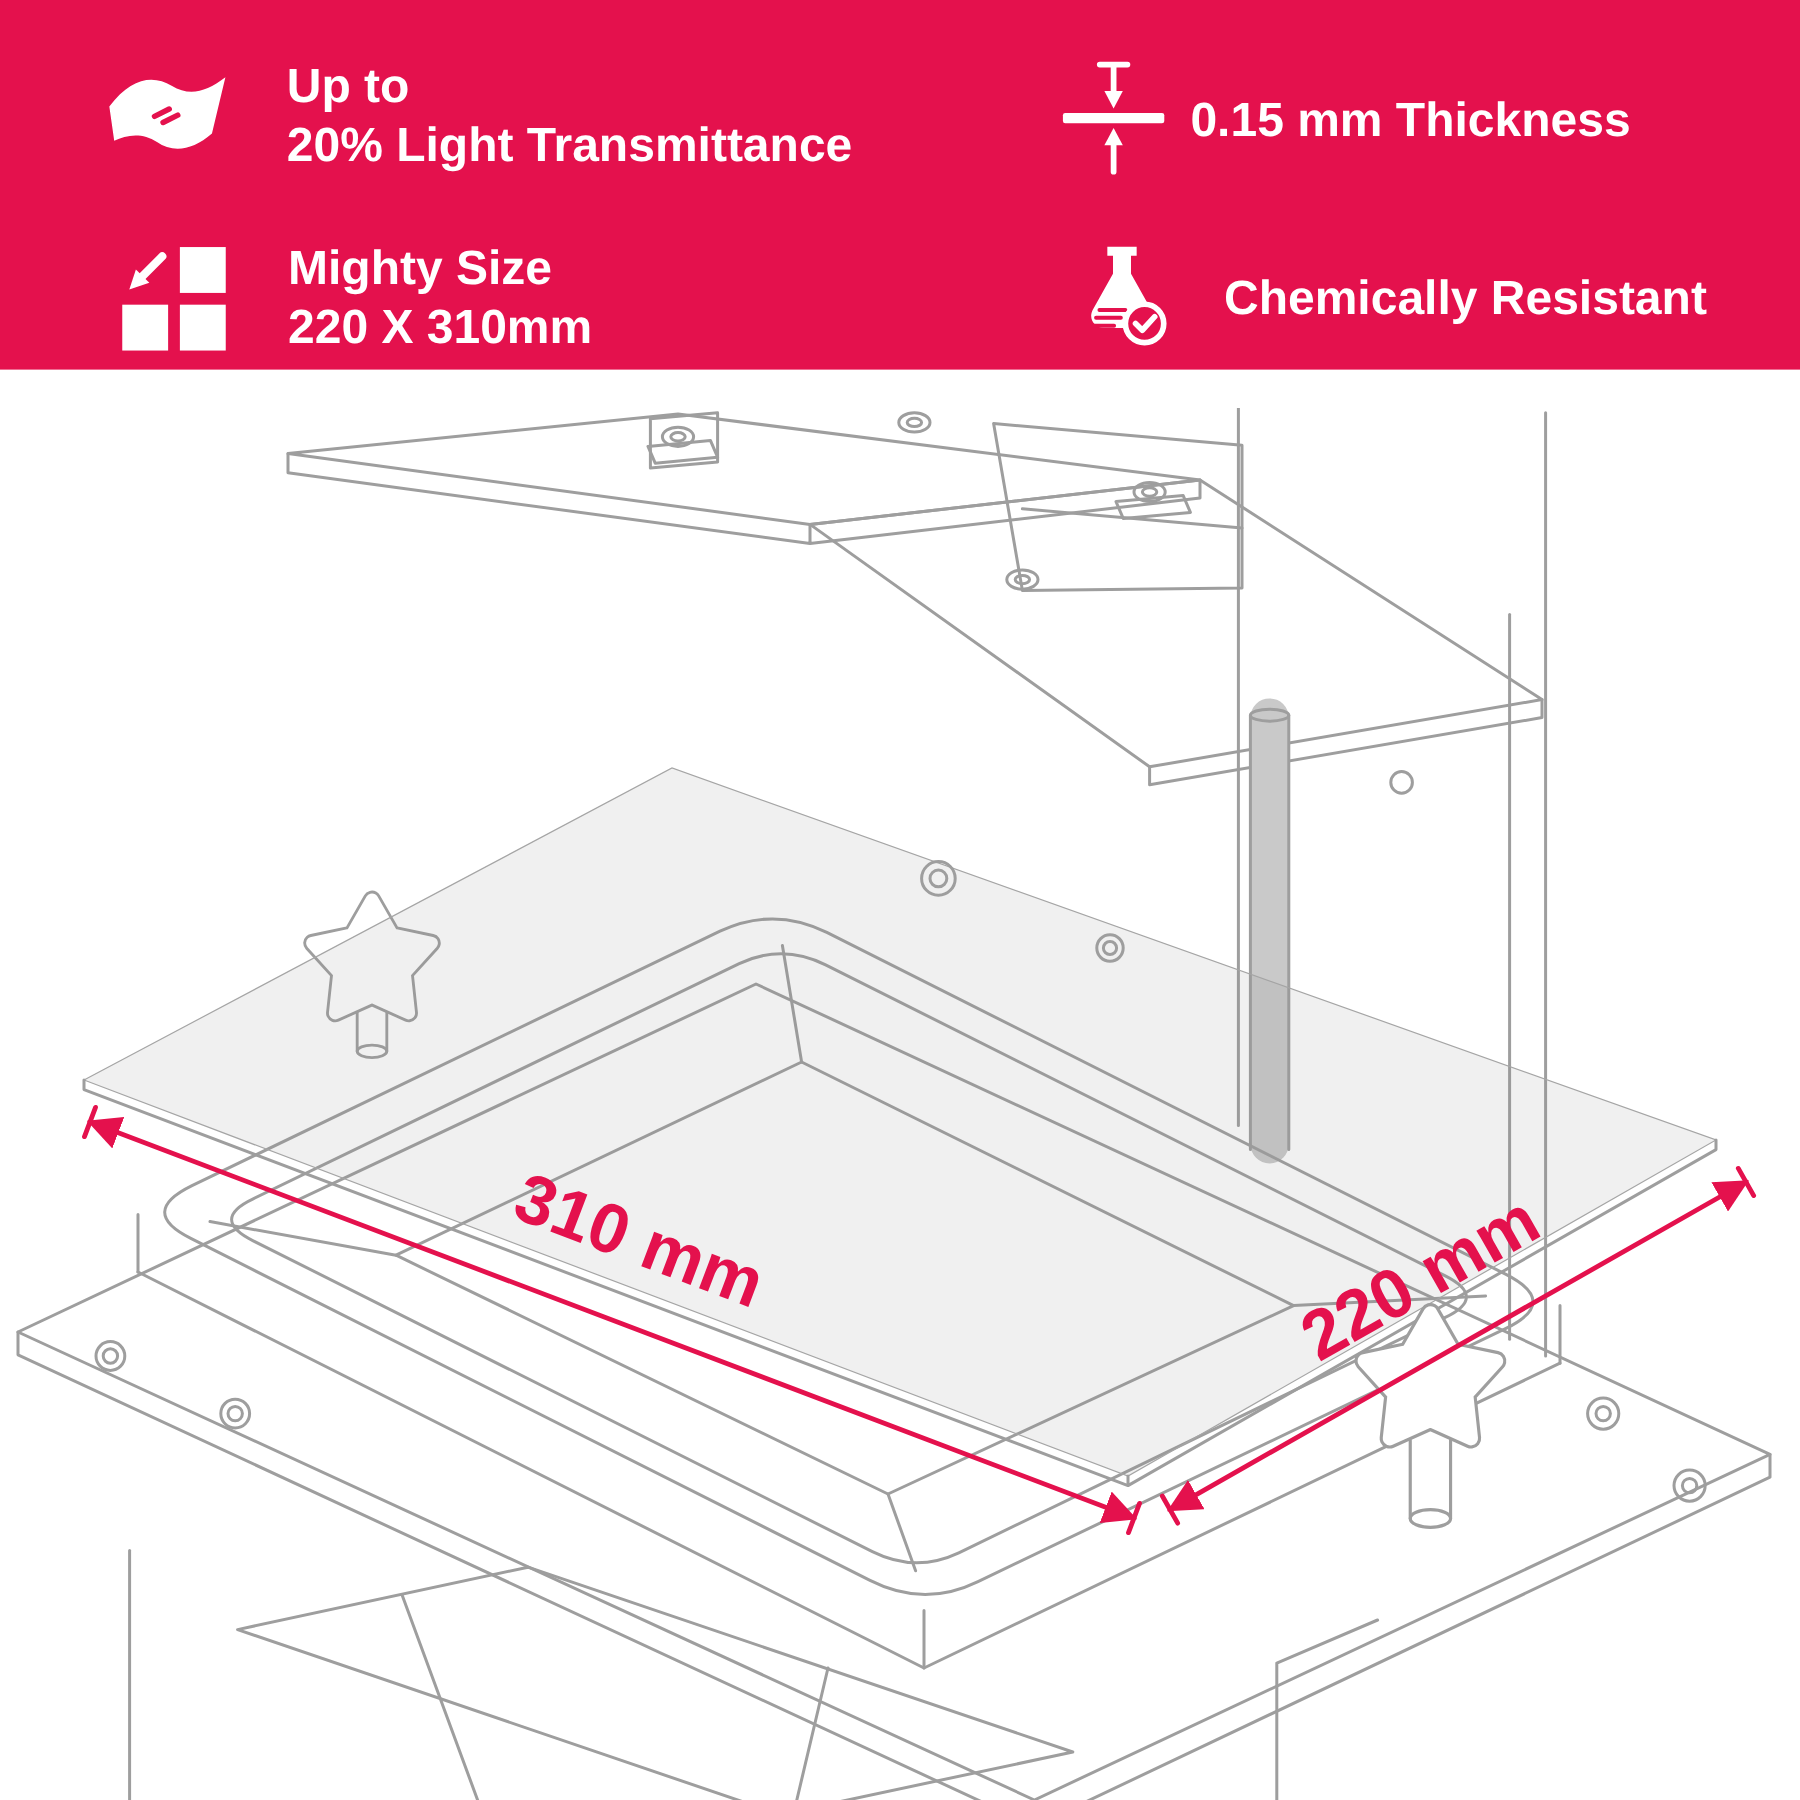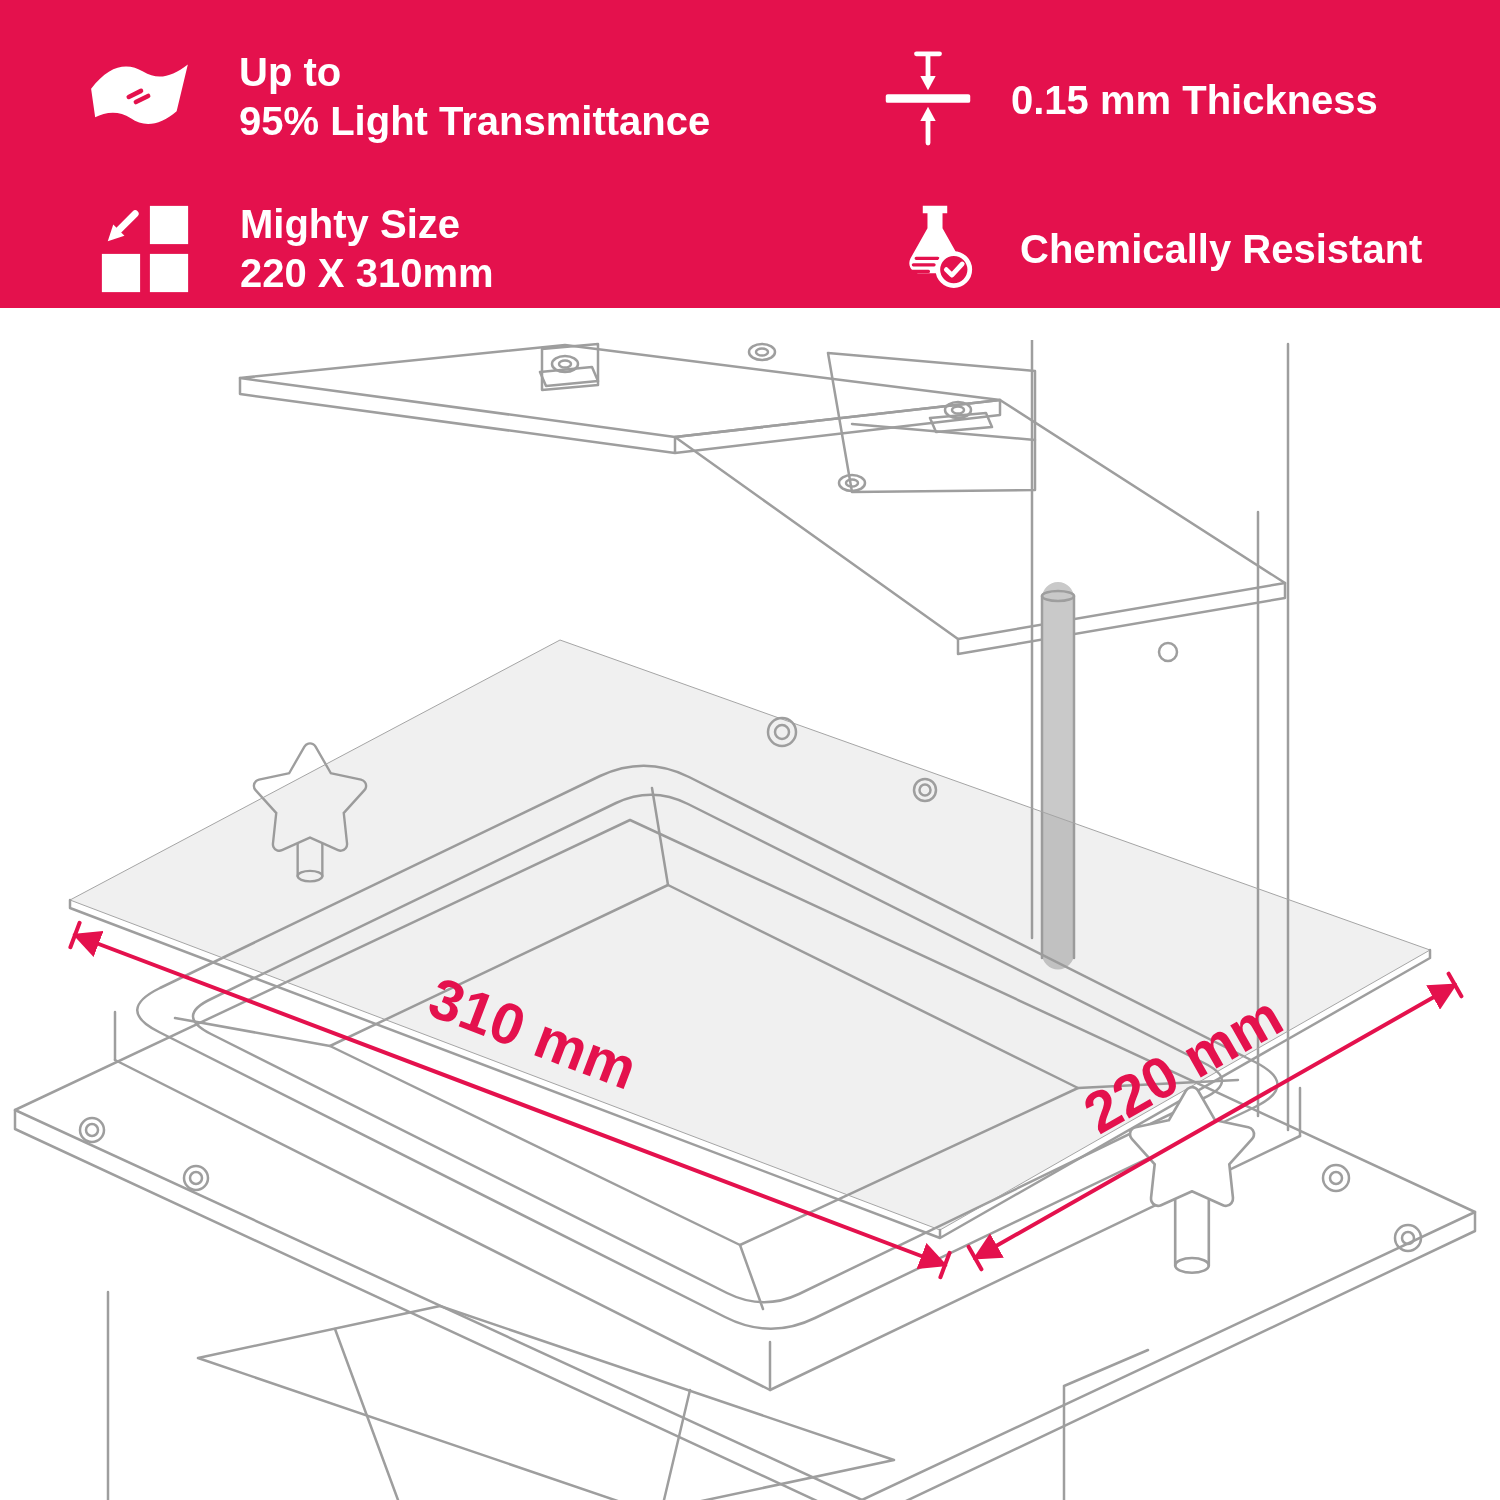--- a/index.html
+++ b/index.html
@@ -5,21 +5,21 @@
   html,body{margin:0;padding:0;background:#fff;}
   .page{position:relative;width:1500px;height:1500px;background:#fff;overflow:hidden;
         font-family:"Liberation Sans",sans-serif;}
   
   .banner{position:absolute;left:0;top:0;width:1500px;height:308px;background:var(--accent);}
   .feat{position:absolute;display:flex;color:#fff;}
   .feat .icon-box{flex:0 0 auto;}
   .feat-text{font-weight:bold;font-size:40px;line-height:49px;white-space:nowrap;}
   .f1{left:85px;top:48px;gap:42px;}
   .f2{left:96px;top:200px;gap:46px;}
-  .f3{left:880px;top:48px;gap:35px;align-items:center;}
+  .f3{left:880px;top:48px;gap:16px;align-items:center;}
   .f4{left:888px;top:196px;gap:38px;align-items:center;}
   
   .art{position:absolute;left:0;top:340px;width:1500px;height:1160px;}
   .la{stroke:var(--line);fill:none;stroke-width:2.5;stroke-linejoin:round;stroke-linecap:round;}
   .screw{stroke:#c9c9c9;stroke-width:32;stroke-dasharray:3.5 4.5;}
   .film{fill:rgba(140,140,140,0.13);stroke:#a5a5a5;}
   .knob-outer{fill:#fff;stroke:var(--line);stroke-width:16;stroke-linejoin:round;}
   .knob-inner{fill:#fff;stroke:#fff;stroke-width:11;stroke-linejoin:round;}
   .dim{stroke:var(--accent);stroke-width:4;fill:none;stroke-linecap:round;}
   .dimtext{fill:var(--accent);stroke:none;font-family:"Liberation Sans",sans-serif;
@@ -38,21 +38,21 @@
 
     <div class="feat f1">
       <div class="icon-box">
         <svg width="112" height="102" viewBox="0 0 110 100">
           <path class="wfill" d="M6,40 C24,16 42,14 57,23 C72,32 85,28 101,16 L90,62 C74,76 58,78 45,69 C33,61 20,63 10,68 Z"></path>
           <path class="astroke" stroke-width="4.5" d="M43,48 L55,42 M50,53 L62,47"></path>
         </svg>
       </div>
       <div class="feat-text">
         <div>Up to</div>
-        <div>95% Light Transmittance</div>
+        <div>20% Light Transmittance</div>
       </div>
     </div>
 
     <div class="feat f2">
       <div class="icon-box">
         <svg width="98" height="98" viewBox="0 0 100 100">
           <rect class="wfill" x="55" y="6" width="39" height="39"></rect>
           <rect class="wfill" x="6" y="55" width="39" height="39"></rect>
           <rect class="wfill" x="55" y="55" width="39" height="39"></rect>
           <path class="wstroke" stroke-width="7" d="M40,14 L22,32"></path>

